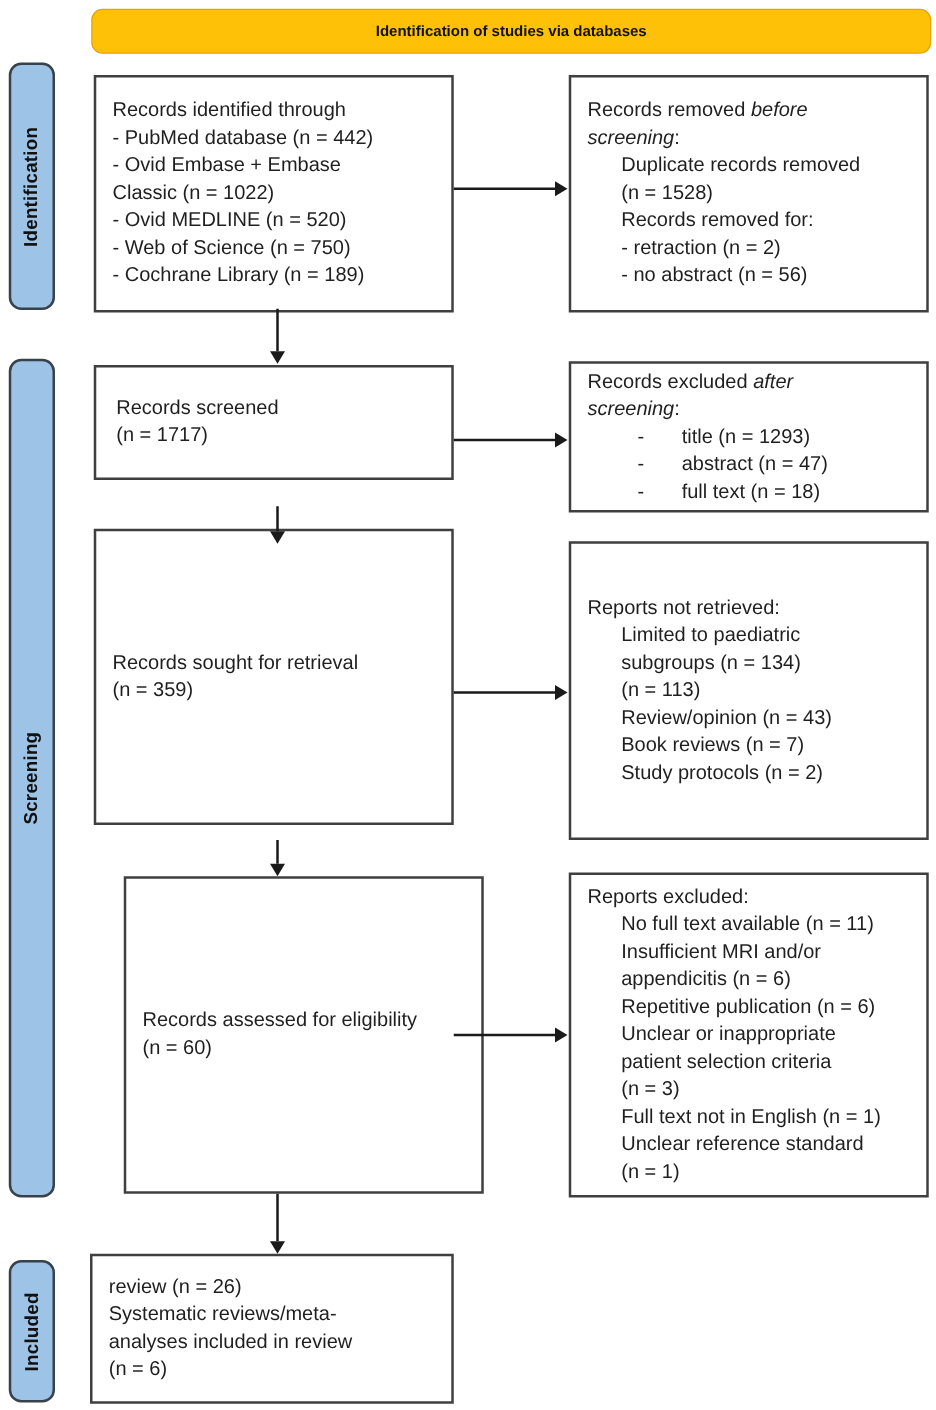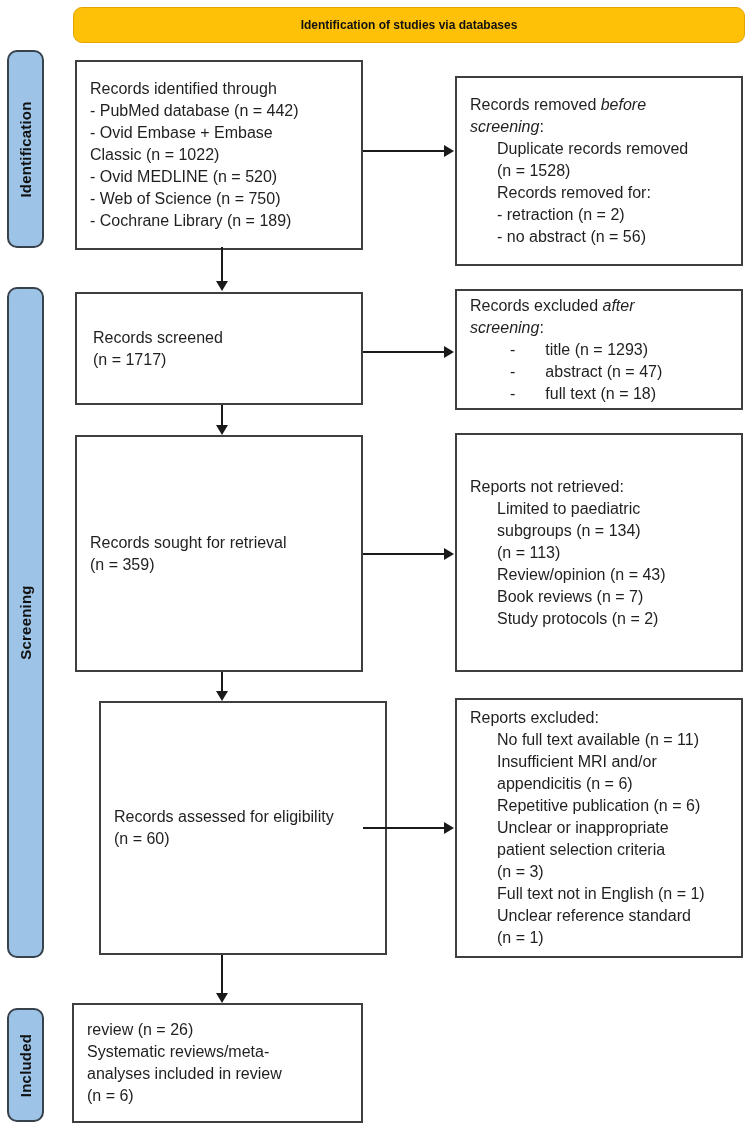--- a/index.html
+++ b/index.html
@@ -45,25 +45,25 @@
     display:flex;flex-direction:column;justify-content:center;
     font-size:16px;line-height:22px;
     padding:6px 8px 6px 13px;
   }
   .ln{white-space:nowrap;}
   .ind1{padding-left:27px;}
   .ind2{padding-left:40px;}
   .it{font-style:italic;}
   .gap{margin-left:30px;}
   #box-identified{left:75px;top:60px;width:288px;height:190px;}
-  #box-screened{left:75px;top:292px;width:288px;height:113px;padding-left:16px;}
-  #box-sought{left:75px;top:435px;width:288px;height:237px;}
+  #box-screened{left:75px;top:292px;width:288px;height:92px;padding-left:16px;}
+  #box-sought{left:75px;top:423px;width:288px;height:237px;}
   #box-assessed{left:75px;top:701px;width:288px;height:254px;margin-left:24px;}
   #box-included{left:72px;top:1003px;width:291px;height:120px;}
-  #box-removed-before{left:455px;top:76px;width:288px;height:190px;}
+  #box-removed-before{left:455px;top:60px;width:288px;height:190px;}
   #box-excluded-after{left:455px;top:289px;width:288px;height:121px;}
   #box-not-retrieved{left:455px;top:433px;width:288px;height:239px;}
   #box-reports-excluded{left:455px;top:698px;width:288px;height:260px;}
   
   .varrow{position:absolute;width:2px;background:#1a1a1a;}
   .varrow::after{
     content:"";position:absolute;left:-5px;top:100%;
     border:6px solid transparent;border-bottom:0;
     border-top:10px solid #1a1a1a;
   }

